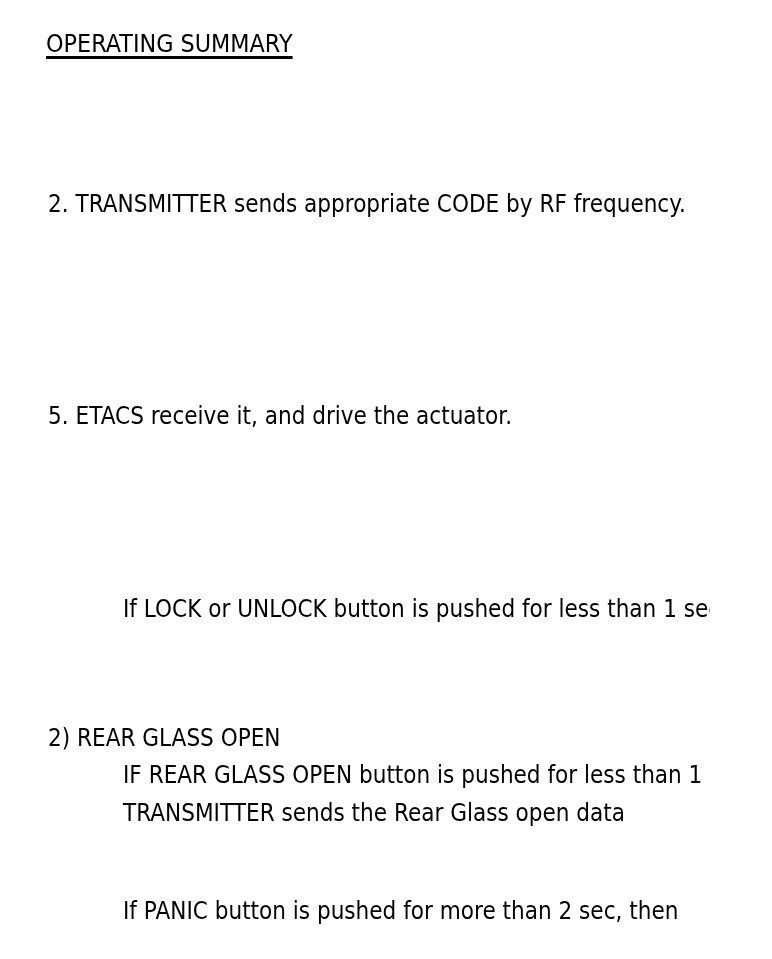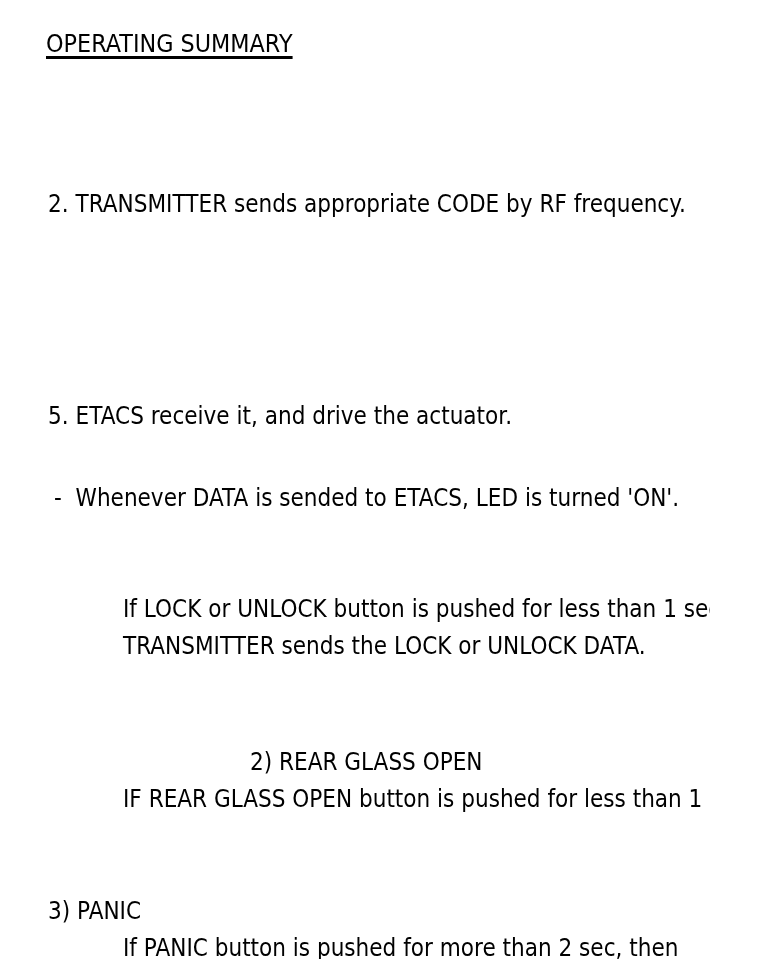--- a/index.html
+++ b/index.html
@@ -43,21 +43,21 @@
     text-decoration-thickness: 2.5px;
   }
   .step-1 { top: 64px; }
   .step-2 { top: 148px; }
   .step-3 { top: 210px; }
   .step-4 { top: 283px; }
   .step-5 { top: 360px; }
   .fn-block { top: 438px; }
   .fn-block .line { height: 40px; line-height: 40px; }
   .sec-1 { top: 553px; }
-  .sec-2 { top: 706px; text-align: center; }
+  .sec-2 { top: 682px; }
   .sec-3 { top: 855px; }
   .indent { padding-left: 75px; }
   .note-line { padding-left: 6px; }
 </style>
 </head>
 <body>
 
 <div class="page">
 
   <div class="para title-para">
@@ -75,47 +75,41 @@
 
 
 
   <div class="para step-5">
     <div class="line">
       <span class="txt"><span>5.</span> <span>ETACS receive it, and drive the actuator.</span></span>
     </div>
   </div>
 
   <div class="para fn-block">
-    <div class="line note-line">
-      <span class="txt"><span>-</span>  <span>Whenever DATA is sended to ETACS, LED is turned 'ON'.</span></span>
-    </div>
   </div>
 
   <div class="para sec-1">
     <div class="line indent">
       <span class="txt">If LOCK or UNLOCK button is pushed for less than 1 sec, then</span>
-    </div>
-    <div class="line indent">
-      <span class="txt">TRANSMITTER sends the LOCK or UNLOCK DATA.</span>
     </div>
   </div>
 
   <div class="para sec-2">
     <div class="line">
       <span class="txt">2) REAR GLASS OPEN</span>
     </div>
     <div class="line indent">
       <span class="txt">IF REAR GLASS OPEN button is pushed for less than 1 sec, then</span>
     </div>
+    <div class="line indent">
+      <span class="txt">TRANSMITTER sends the Rear Glass open data</span>
+    </div>
   </div>
 
   <div class="para sec-3">
-    <div class="line">
-      <span class="txt">3) PANIC</span>
-    </div>
     <div class="line indent">
       <span class="txt">If PANIC button is pushed for more than 2 sec, then</span>
     </div>
     <div class="line indent">
       
     </div>
   </div>
 
 </div>
 

